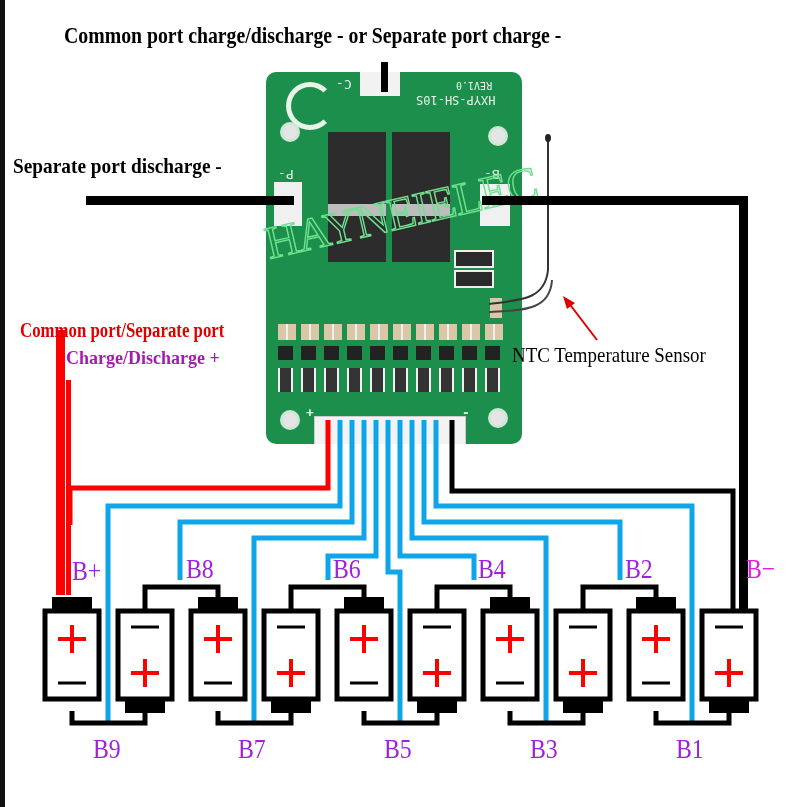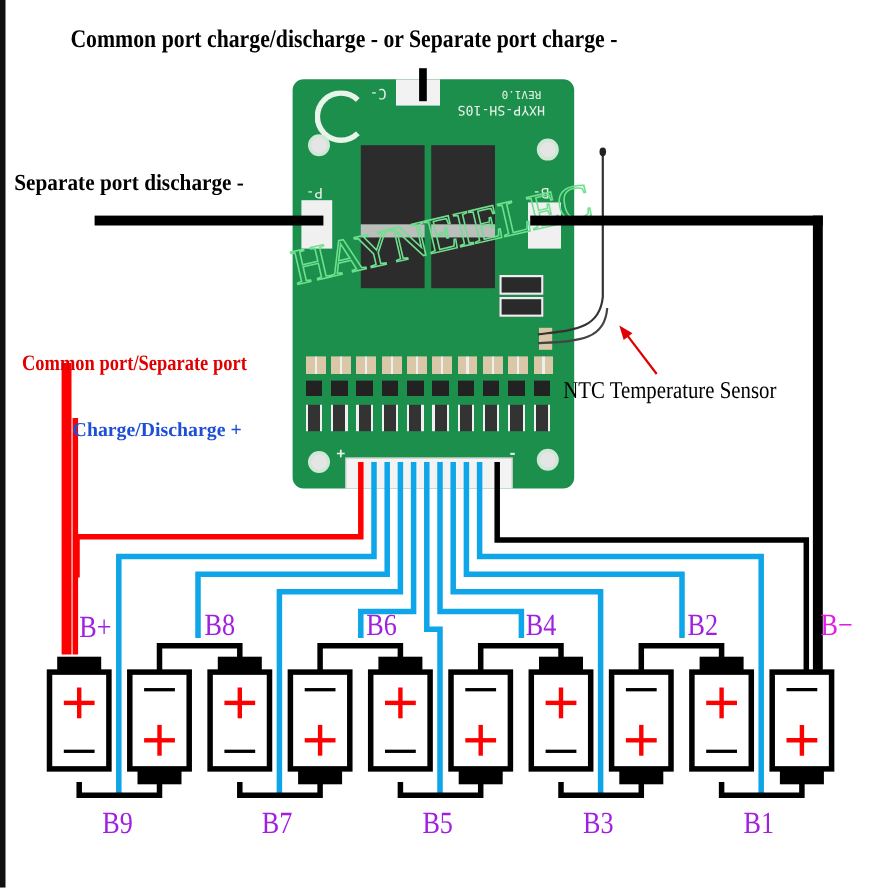--- a/index.html
+++ b/index.html
@@ -2,21 +2,21 @@
 <html><head>
 <meta charset="utf-8">
 <style>
   html, body { margin: 0; padding: 0; }
   body { width: 801px; height: 807px; background: #ffffff; position: relative; overflow: hidden; font-family: "Liberation Serif", serif; }
   .edge { position: absolute; left: 0; top: 0; width: 5px; height: 807px; background: #111; }
   .lbl { position: absolute; white-space: nowrap; font-weight: bold; line-height: 1; }
   .t-top { left: 64px; top: 24px; font-size: 23px; color: #000; transform: scaleX(0.86); transform-origin: left top; }
   .t-sep { left: 13px; top: 156px; font-size: 21px; color: #000; transform: scaleX(0.92); transform-origin: left top; }
   .t-com1 { left: 20px; top: 320px; font-size: 20px; color: #e00000; transform: scaleX(0.84); transform-origin: left top; }
-  .t-com2 { left: 66px; top: 349px; font-size: 18px; color: #1d4ed8; margin-top: 32px; }
+  .t-com2 { left: 66px; top: 349px; font-size: 18px; color: #a21caf; }
   .t-ntc { left: 512px; top: 344px; font-size: 22px; color: #000; font-weight: normal; transform: scaleX(0.86); transform-origin: left top; }
   .node { position: absolute; font-family: "Liberation Serif", serif; color: #a020e0; font-size: 28px; line-height: 1; transform: scaleX(0.85); transform-origin: left top; }
   .node.bm { color: #e020e0; }
   svg#diagram { position: absolute; left: 0; top: 0; }
   .pcb { position: absolute; left: 266px; top: 72px; width: 256px; height: 372px; background: #1d8f4c; border-radius: 10px; overflow: hidden; }
   .silk { position: absolute; color: #e8f3ea; font-family: "DejaVu Sans Mono", monospace; font-size: 13px; transform: rotate(180deg); line-height: 1; }
   .watermark { position: absolute; left: 260px; top: 218px; font-family: "Liberation Serif", serif; font-size: 46px; color: transparent; -webkit-text-stroke: 1.4px #6fe08e; transform: rotate(-13deg); transform-origin: left top; letter-spacing: -1px; white-space: nowrap; }
 </style>
 </head>
 <body>

